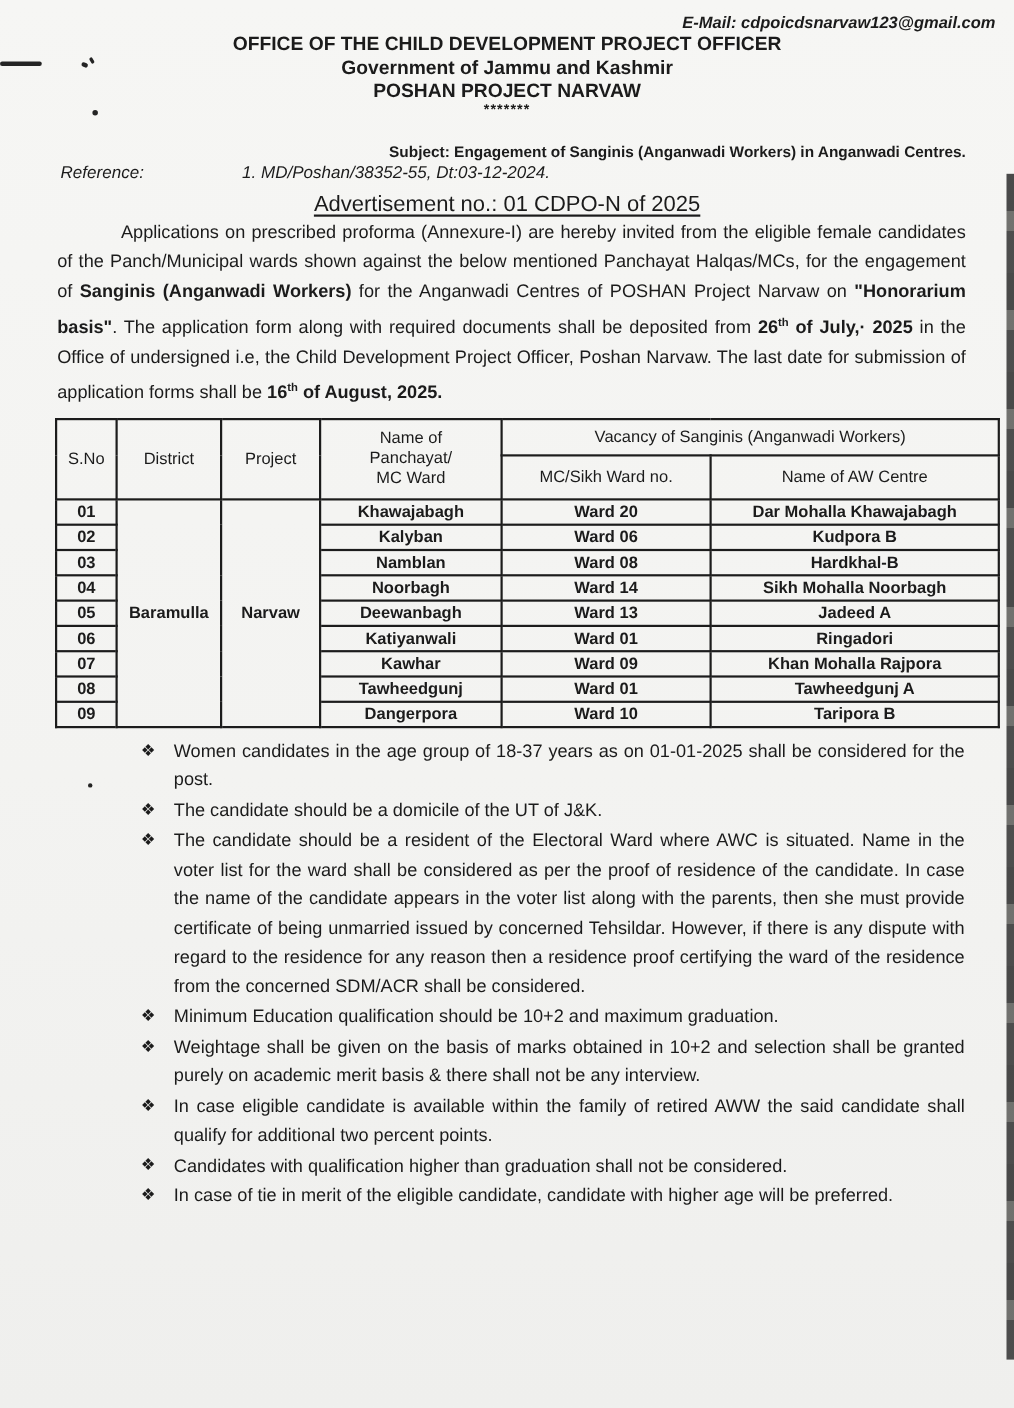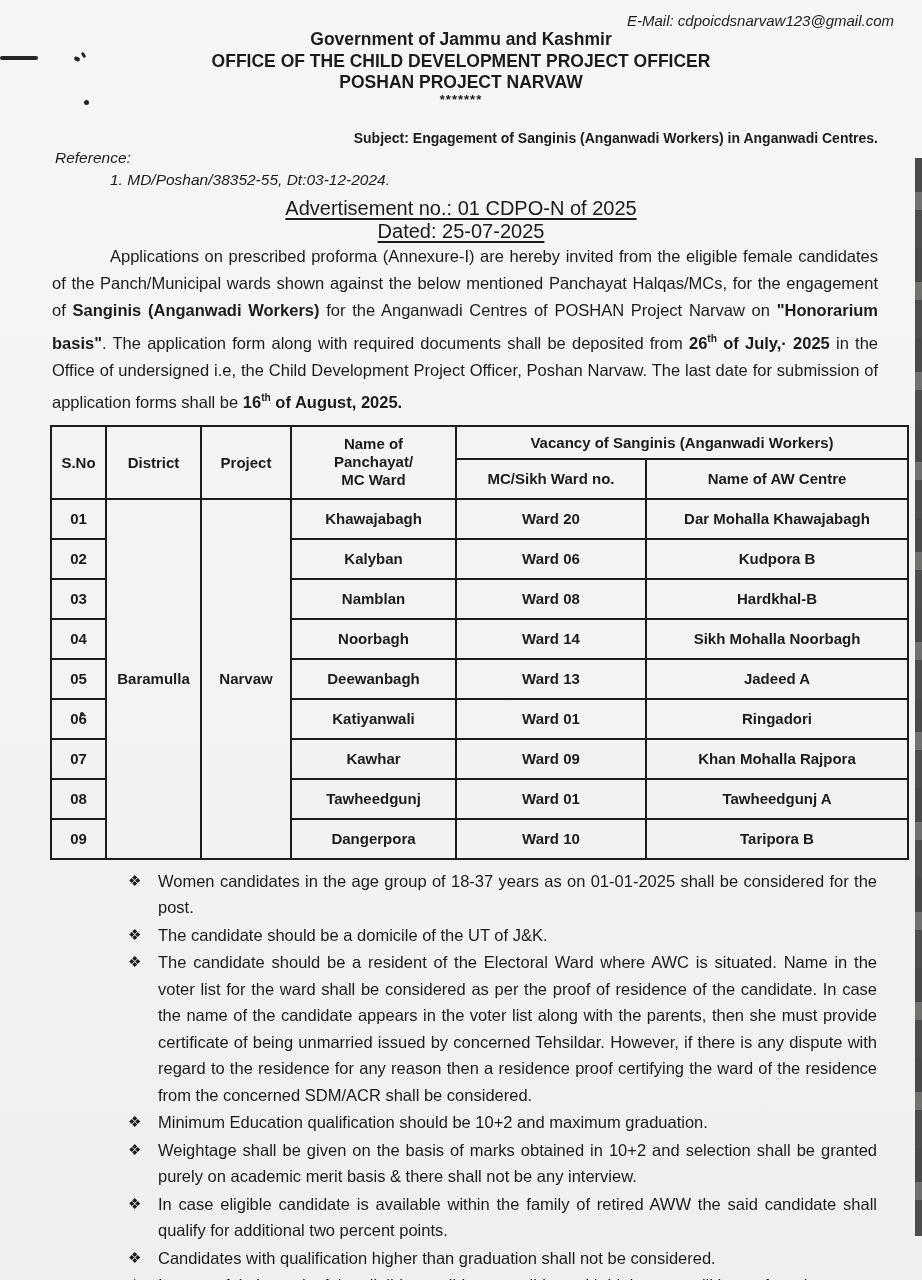--- a/index.html
+++ b/index.html
@@ -28,37 +28,37 @@
     right: 0; top: 158px; width: 7px; height: 1078px;
     background: repeating-linear-gradient(180deg, #2b2b2b 0 34px, #5a5a57 34px 52px, #303030 52px 90px);
     opacity: .85;
   }
 
   .b { font-weight: bold; }
   sup { font-size: .62em; vertical-align: super; font-weight: bold; }
 
   .email-line {
     text-align: right;
-    padding-right: 28px;
+    padding-right: 17px;
     font-style: italic;
-    font-weight: normal;
+    font-weight: bold;
     font-size: 15px;
     margin-top: 4px;
   }
   .hline { text-align: center; font-weight: bold; font-size: 17.5px; line-height: 21.5px; }
   .stars { text-align: center; font-weight: bold; font-size: 13px; line-height: 12px; letter-spacing: 1px; }
 
   .subject-line {
     margin: 24px 44px 0 55px;
     font-weight: bold; font-size: 14px; text-align: right;
   }
   .ref-row {
     display: flex;
     margin: 1px 44px 0 55px;
-    font-style: italic; font-size: 15.5px; line-height: 22px; flex-direction: column;
+    font-style: italic; font-size: 15.5px; line-height: 22px;
   }
   .ref-label { width: 110px; flex: 0 0 auto; }
   .ref-items { padding-left: 55px; }
 
   .adv-line {
     text-align: center; font-weight: normal; font-size: 20px; line-height: 23px;
   }
   .adv-line span { text-decoration: underline; text-underline-offset: 3px; }
   .adv-wrap { margin-top: 6px; }
 
@@ -77,25 +77,25 @@
     font-size: 15px; font-weight: bold;
   }
   table.vacancy th, table.vacancy td {
     border: 2px solid #1c1c1c;
     text-align: center;
     vertical-align: middle;
     padding: 1px 4px;
     overflow: hidden;
     white-space: nowrap;
   }
-  table.vacancy th { font-weight: bold; }
+  table.vacancy th { font-weight: normal; }
   th.th-vacancy { height: 33px; }
   tr.subhead th { height: 40px; }
   th .wrapname { display: inline-block; width: 92px; white-space: normal; line-height: 18px; }
-  table.vacancy tbody td { height: 40px; margin-left: 24px; }
+  table.vacancy tbody td { height: 23px; margin-left: 24px; }
   td.al, th.al { text-align: left; padding-left: 8px; }
 
   .criteria {
     position: relative;
     margin: 10px 44px 0 43px;
     font-weight: bold;
     font-size: 16.6px; line-height: 27px;
     text-align: justify;
     text-indent: 62px;
   }
@@ -125,37 +125,36 @@
   <div class="art art-tick1"></div>
   <div class="art art-tick2"></div>
   <div class="art art-dot1"></div>
   <div class="art art-dot2"></div>
   <div class="art art-strip"></div>
 
   <div class="content">
 
     <div class="email-line">E-Mail: cdpoicdsnarvaw123@gmail.com</div>
 
+    <div class="hline">OFFICE OF THE CHILD DEVELOPMENT PROJECT OFFICER</div>
     <div class="hline">Government of Jammu and Kashmir</div>
-    <div class="hline">OFFICE OF THE CHILD DEVELOPMENT PROJECT OFFICER</div>
     <div class="hline">POSHAN PROJECT NARVAW</div>
     <div class="stars">*******</div>
 
     <div class="subject-line"><span class="b">Subject:</span><span> Engagement of Sanginis (Anganwadi Workers) in Anganwadi Centres.</span></div>
 
     <div class="ref-row">
       <div class="ref-label">Reference:</div>
       <div class="ref-items">
         <div>1. MD/Poshan/38352-55, Dt:03-12-2024.</div>
       </div>
     </div>
 
     <div class="adv-wrap">
       <div class="adv-line"><span>Advertisement no.: 01 CDPO-N of 2025</span></div>
-      <div class="adv-line"><span>Dated:  25-07-2025</span></div>
     </div>
 
     <p class="intro"><span>Applications on prescribed proforma (Annexure-I) are hereby invited from the eligible female candidates of the Panch/Municipal wards shown against the below mentioned Panchayat Halqas/MCs, for the engagement of </span><span class="b">Sanginis (Anganwadi Workers)</span><span> for the Anganwadi Centres of POSHAN Project Narvaw on </span><span class="b">"Honorarium basis"</span><span>. The application form along with required documents shall be deposited from </span><span class="b">26</span><sup class="b">th</sup><span class="b"> of July,· 2025</span><span> in the Office of undersigned i.e, the Child Development Project Officer, Poshan Narvaw. The last date for submission of application forms shall be </span><span class="b">16</span><sup class="b">th</sup><span class="b"> of August, 2025.</span></p>
 
     <table class="vacancy">
       <colgroup>
         <col style="width:55px">
           <col style="width:95px">
           <col style="width:90px">
         <col style="width:165px">

